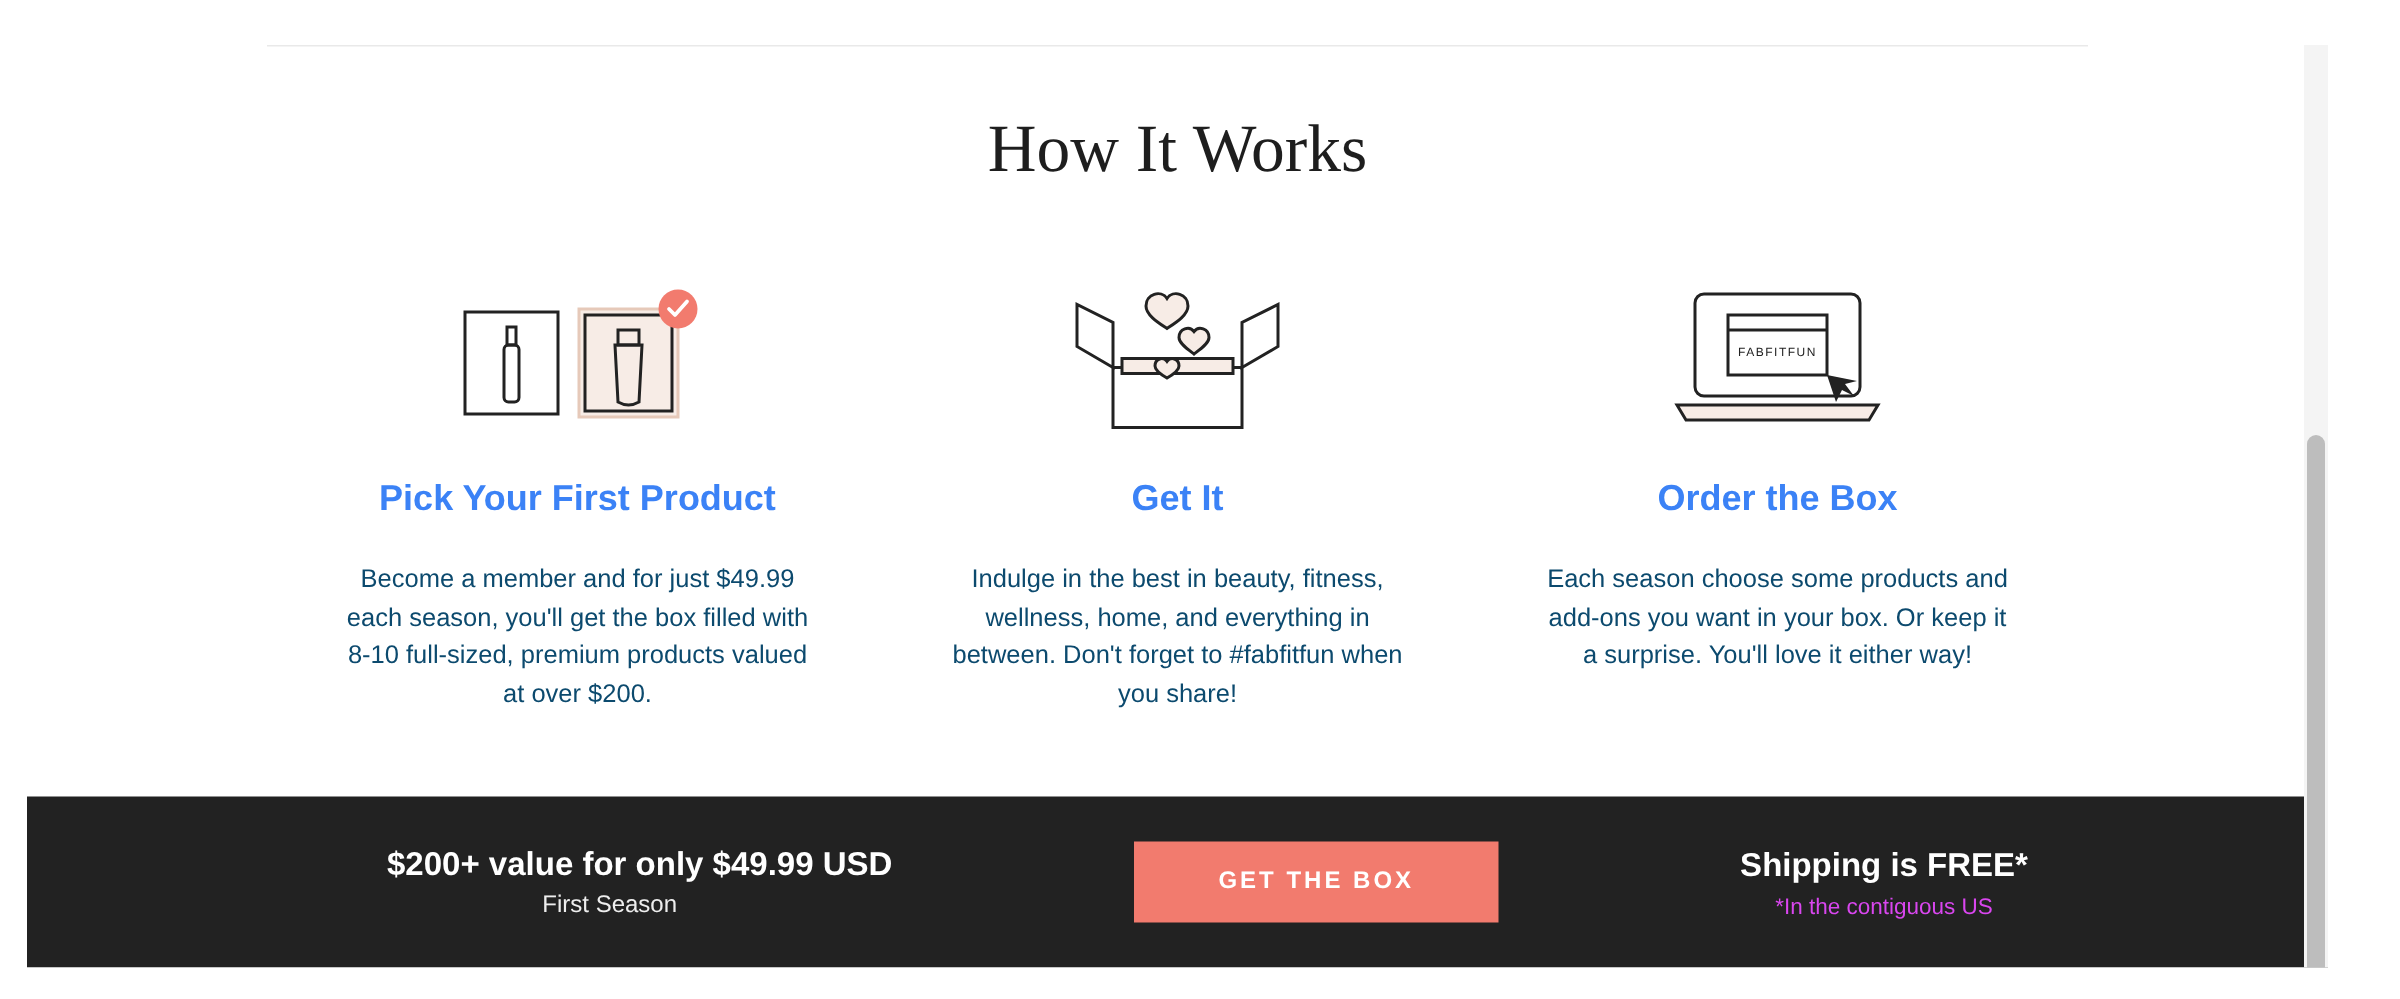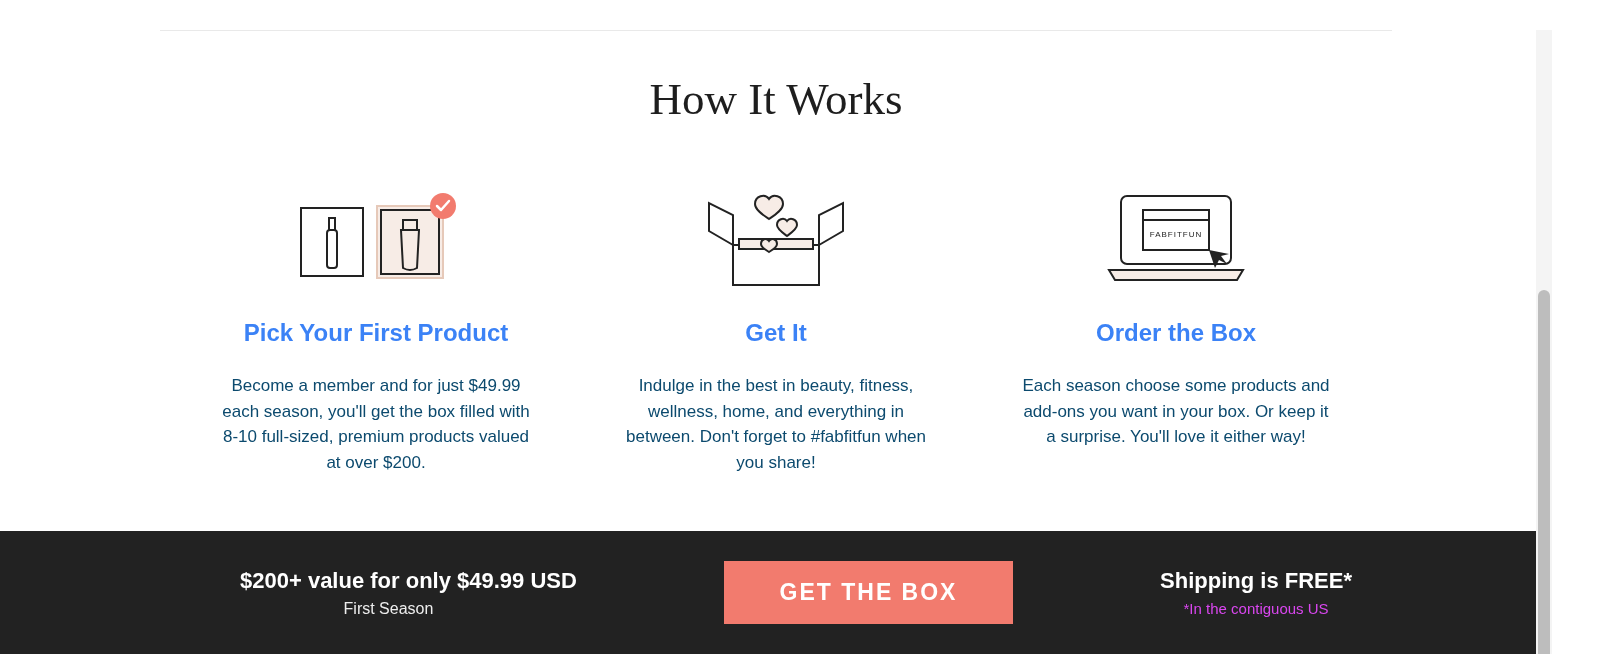--- a/index.html
+++ b/index.html
@@ -7,20 +7,21 @@
   body {
     font-family: -apple-system, BlinkMacSystemFont, "Segoe UI", Helvetica, Arial, sans-serif;
     background: #ffffff;
     color: #222;
     width: 1552px;
   }
   .page {
     width: 100%;
     background: #fff;
     position: relative;
+    padding-left: 18px;
   }
   .divider {
     height: 1px;
     background: #e9e9e9;
     margin: 30px 160px 0 160px;
   }
   .section-title {
     text-align: center;
     font-family: Georgia, 'Times New Roman', serif;
     font-weight: 500;
@@ -73,21 +74,21 @@
   }
   .cta-left-sub {
     font-size: 16px;
     margin-top: 6px;
     color: #eee;
   }
   .cta-button {
     background: #f27b6e;
     color: #fff;
     border: none;
-    font-size: 23px;
+    font-size: 16px;
     font-weight: 700;
     letter-spacing: 2px;
     padding: 18px 56px;
     cursor: pointer;
   }
   .cta-right { text-align: center; }
   .cta-right-headline {
     font-size: 22px;
     font-weight: 700;
   }

